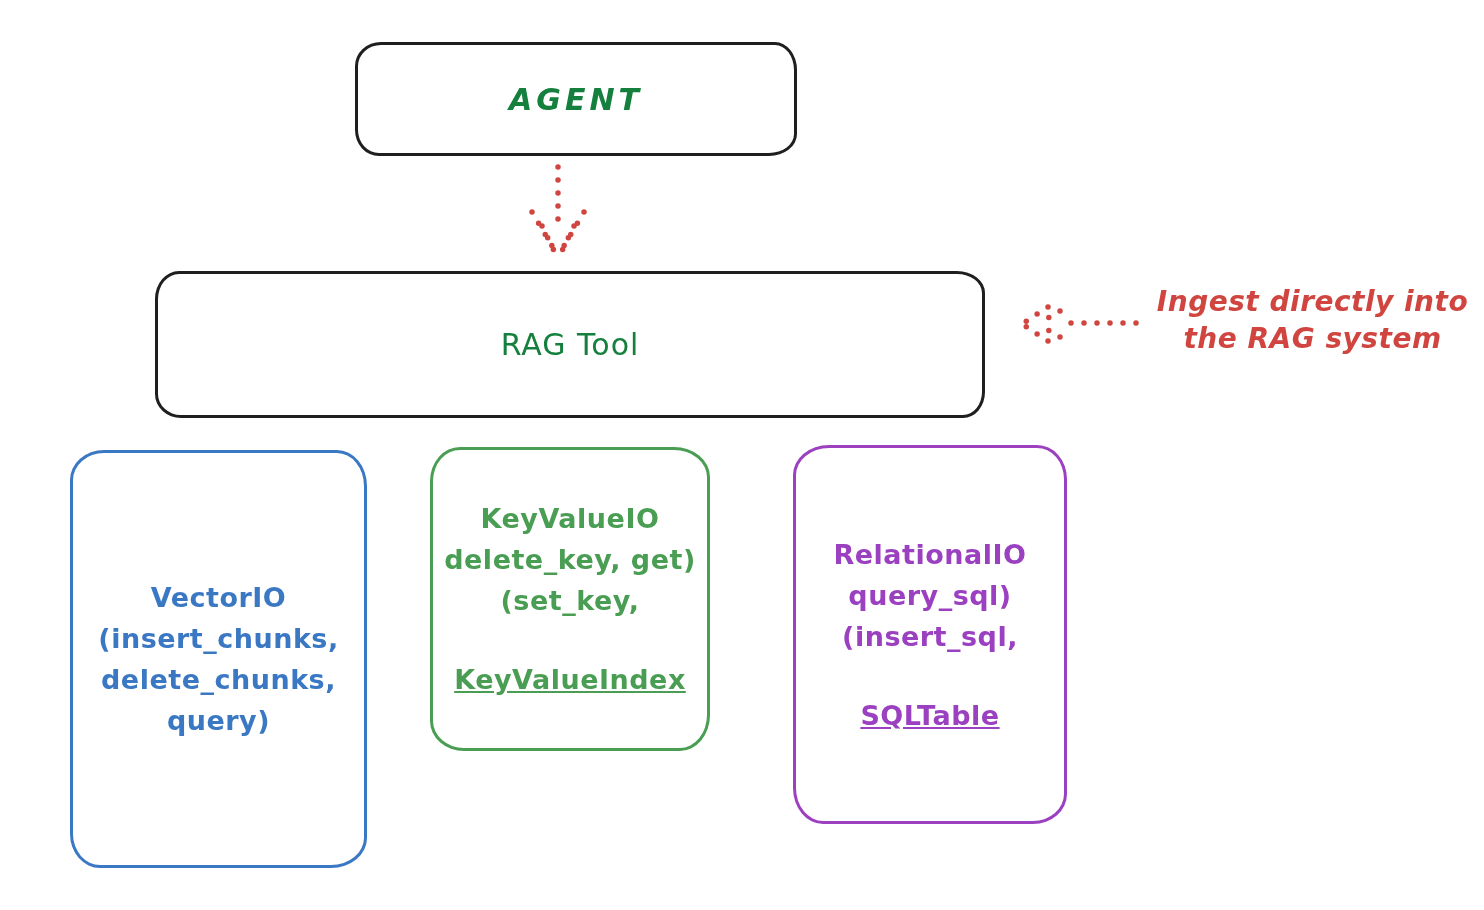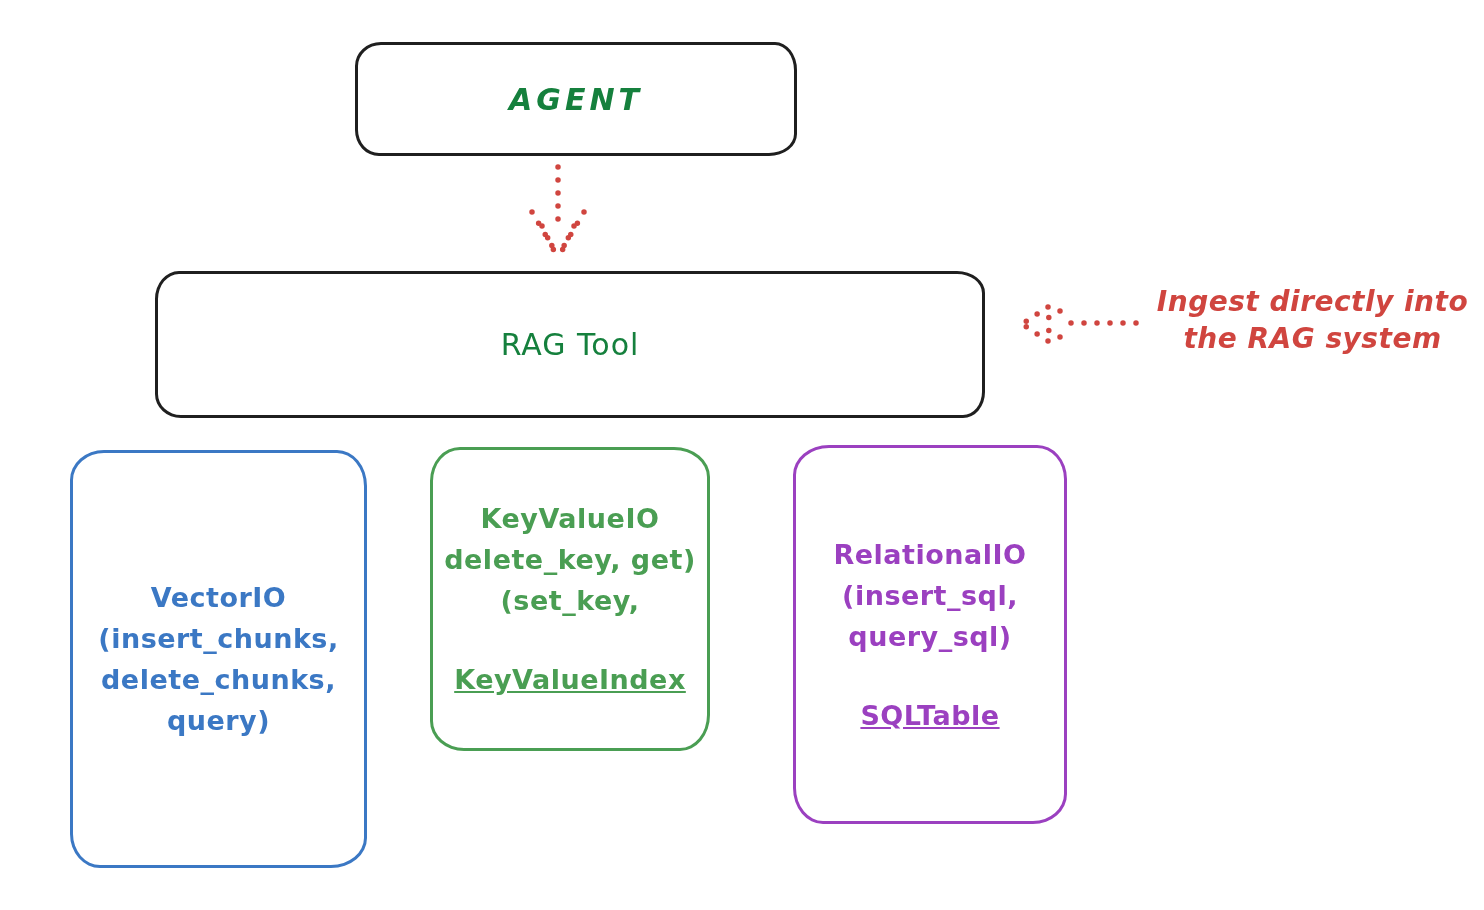--- a/index.html
+++ b/index.html
@@ -120,18 +120,18 @@
 
   <div class="box io-box keyvalue-box" style="--accent: #4a9e53;">
     <div>KeyValueIO</div>
     <div>delete_key, get)</div>
     <div>(set_key,</div>
     <div class="index-label">KeyValueIndex</div>
   </div>
 
   <div class="box io-box relational-box" style="--accent: #9b40c0;">
     <div>RelationalIO</div>
+    <div>query_sql)</div>
     <div>(insert_sql,</div>
-    <div>query_sql)</div>
     <div class="index-label">SQLTable</div>
   </div>
 
 </div>
 
 </body></html>

